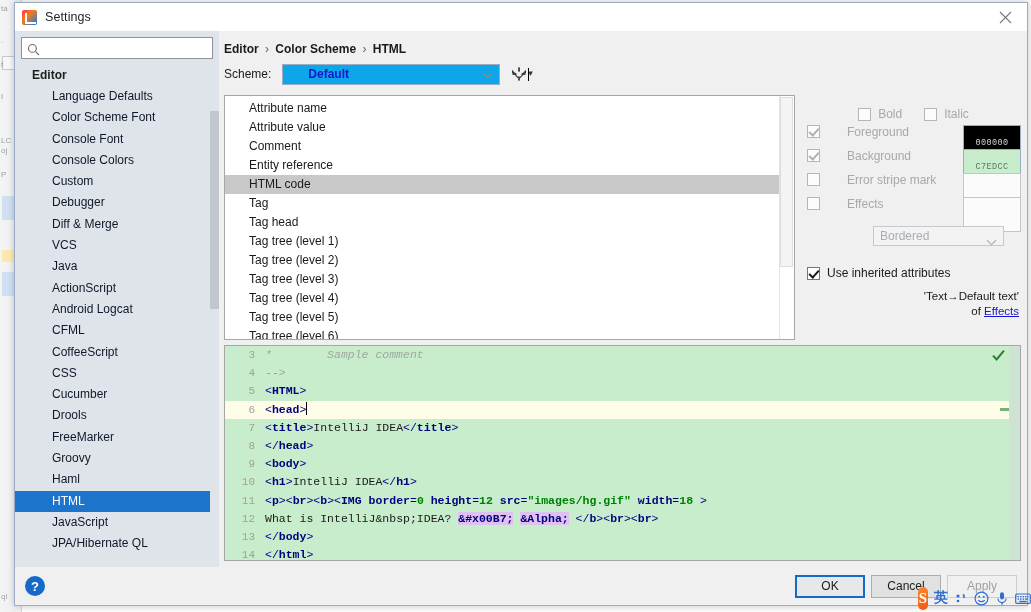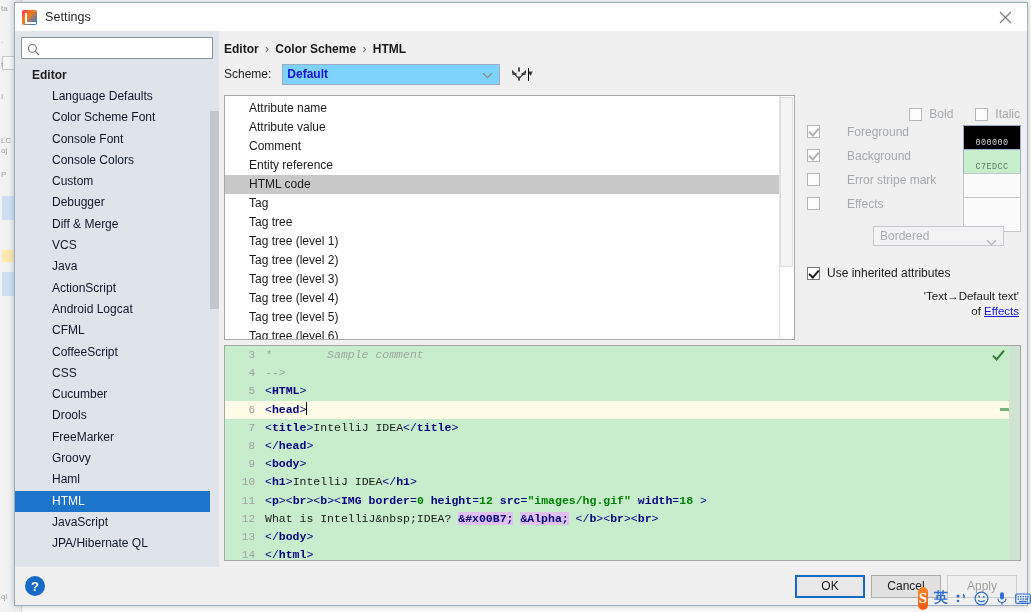--- a/index.html
+++ b/index.html
@@ -122,24 +122,24 @@
   #breadcrumb {
     font-size: 12px; font-weight: bold; color: #1a1a1a;
     padding: 11px 0 0 0; height: 30px;
   }
   #breadcrumb .sep { color: #666; font-weight: normal; margin: 0 3px; }
 
   #scheme-row { display: flex; align-items: center; height: 28px; }
   #scheme-label { font-size: 12px; color: #1a1a1a; margin-right: 11px; }
   #scheme-select {
     width: 218px; height: 21px;
-    background: #7dd3fc;
+    background: #0ea5e9;
     border: 1px solid #9badc4;
     display: flex; align-items: center;
-    padding-left: 4px; position: relative;
+    padding-left: 25px; position: relative;
   }
   #scheme-value { font-size: 12px; font-weight: bold; color: #1616d1; }
   #scheme-arrow {
     position: absolute; right: 6px; top: 50%;
     transform: translateY(-50%);
   }
   #scheme-gear { margin-left: 12px; display: flex; align-items: center; }
   #scheme-gear .caret { margin-left: 2px; font-size: 9px; color: #333; }
 
   
@@ -186,21 +186,21 @@
   .opt-label.dim { color: #a5a9ad; }
   .swatch {
     margin-left: auto; width: 58px; height: 35px;
     border: 1px solid #9badc4;
     font-size: 8.5px; font-family: "Liberation Mono", monospace;
     display: flex; align-items: center; justify-content: center;
     letter-spacing: .4px;
   }
   .swatch.empty { background: #fbfbfb; border-color: #c2c6ca; }
   #bold-italic-row {
-    display: flex; justify-content: flex-end; align-items: center;
+    display: flex; justify-content: center; align-items: center;
     height: 22px; gap: 22px; padding-right: 1px;
   }
   #bold-italic-row .bi { display: flex; align-items: center; }
   #effects-select {
     margin-left: 66px; margin-top: 5px;
     width: 131px; height: 20px;
     border: 1px solid #c6cad0; background: #f3f3f3;
     display: flex; align-items: center; padding-left: 6px;
     position: relative;
   }
@@ -406,21 +406,21 @@
       <div id="attr-area">
 
         <div id="color-list-box">
           <div id="color-list">
               <div class="color-item">Attribute name</div>
               <div class="color-item">Attribute value</div>
               <div class="color-item">Comment</div>
               <div class="color-item">Entity reference</div>
               <div class="color-item selected">HTML code</div>
               <div class="color-item">Tag</div>
-              <div class="color-item">Tag tree</div>
+              <div class="color-item">Tag head</div>
               <div class="color-item">Tag tree (level 1)</div>
               <div class="color-item">Tag tree (level 2)</div>
               <div class="color-item">Tag tree (level 3)</div>
               <div class="color-item">Tag tree (level 4)</div>
               <div class="color-item">Tag tree (level 5)</div>
               <div class="color-item">Tag tree (level 6)</div>
             </div>
           <div id="list-scrollbar">
             <div id="list-thumb"></div>
           </div>

